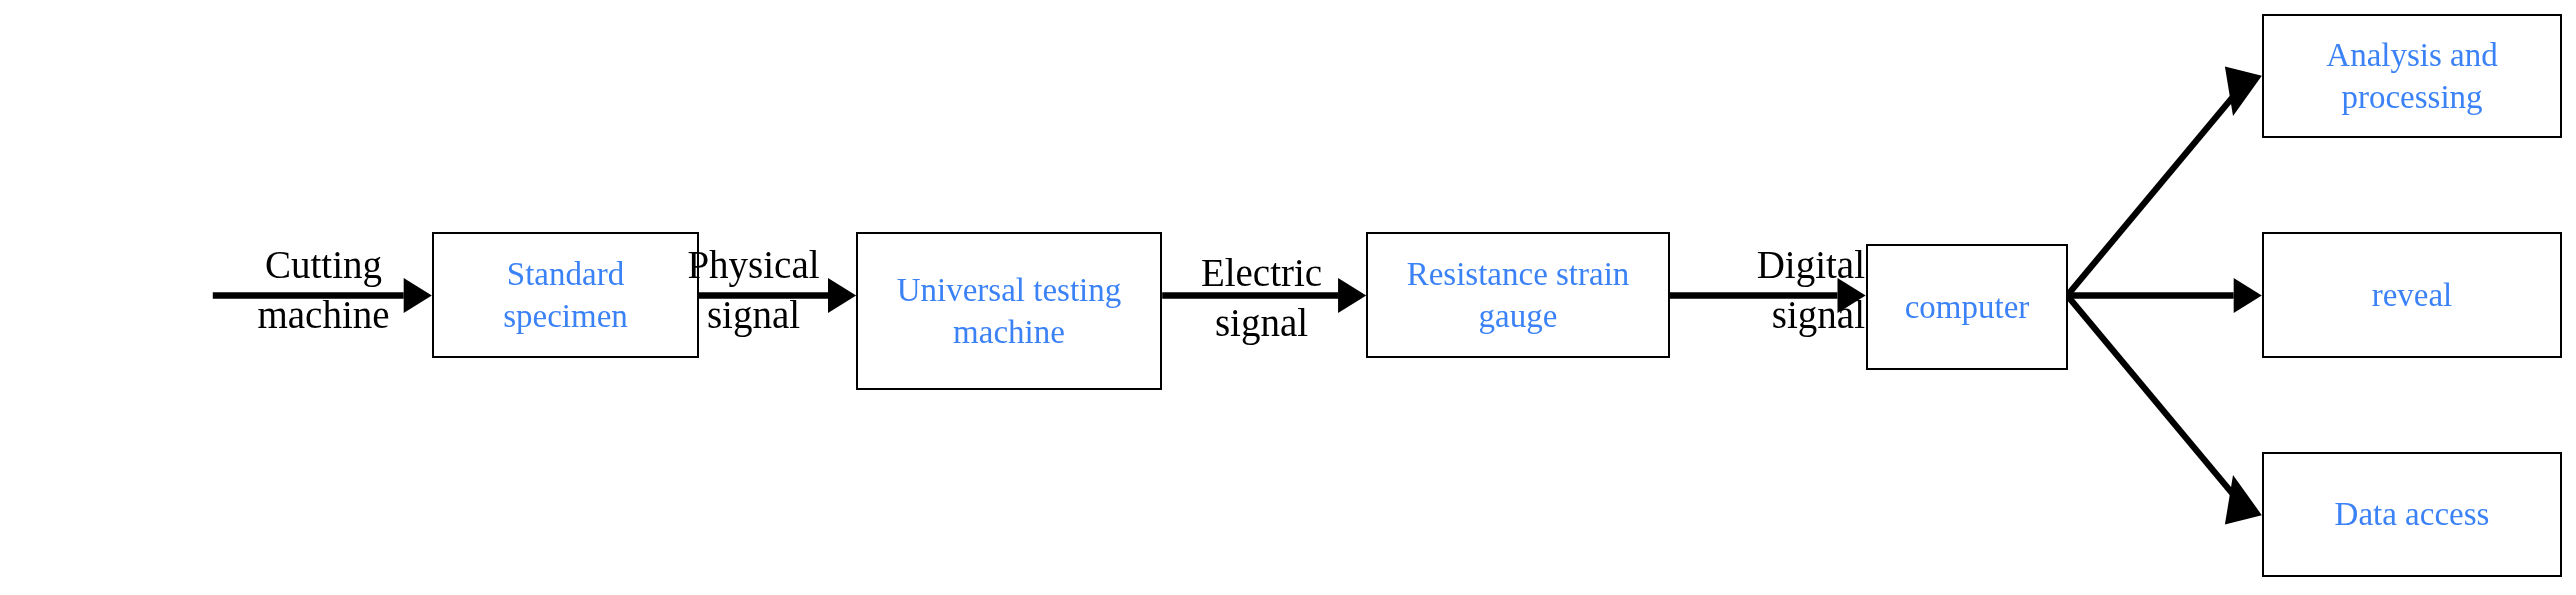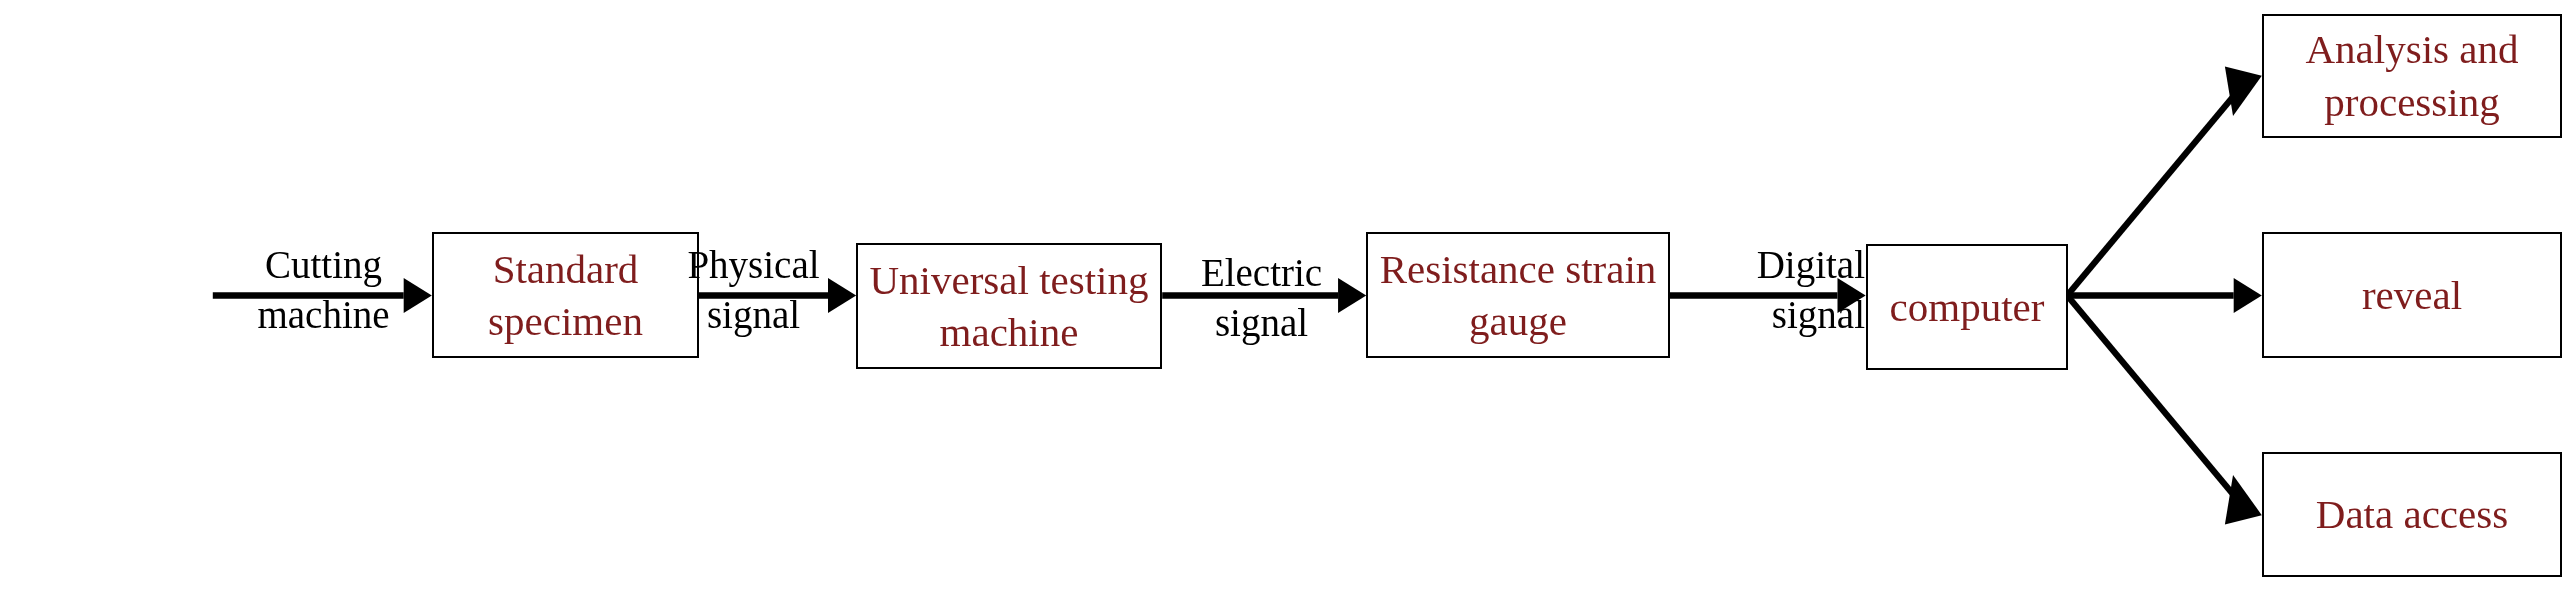--- a/index.html
+++ b/index.html
@@ -18,22 +18,22 @@
   }
   .node {
     position: absolute;
     box-sizing: border-box;
     border: 2.5px solid #000000;
     background: #ffffff;
     display: flex;
     align-items: center;
     justify-content: center;
     text-align: center;
-    color: #7f1d1d;
-    font-size: 41px;
+    color: #3b82f6;
+    font-size: 33px;
     line-height: 1.28;
     letter-spacing: 0px;
     z-index: 3;
   }
   .node span {
     display: block;
     padding: 0 5px;
   }
   .edge-label {
     position: absolute;
@@ -102,21 +102,21 @@
       <line x1="3303" y1="472" x2="3570" y2="792" stroke-width="10"></line>
       <polygon class="arrowhead" points="3555,838 3614,823 3568,759"></polygon>
     </g>
   </svg>
 
 
   <div class="node" style="left:432px; top:232px; width:267px; height:126px;">
     <span>Standard<br>specimen</span>
   </div>
 
-  <div class="node" style="left:856px; top:232px; width:306px; height:126px;margin-top:11px;">
+  <div class="node" style="left:856px; top:232px; width:306px; height:158px;">
     <span>Universal testing<br>machine</span>
   </div>
 
   <div class="node" style="left:1366px; top:232px; width:304px; height:126px;">
     <span>Resistance strain<br>gauge</span>
   </div>
 
   <div class="node" style="left:1866px; top:244px; width:202px; height:126px;">
     <span>computer</span>
   </div>

